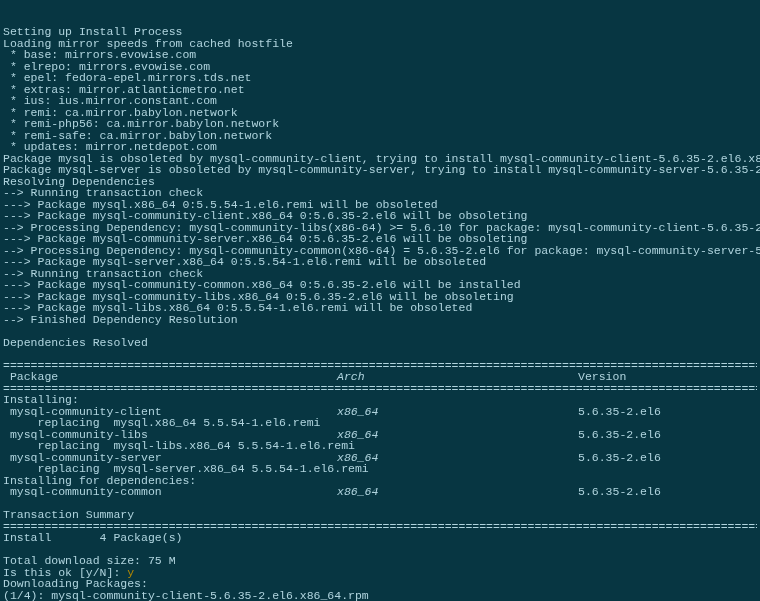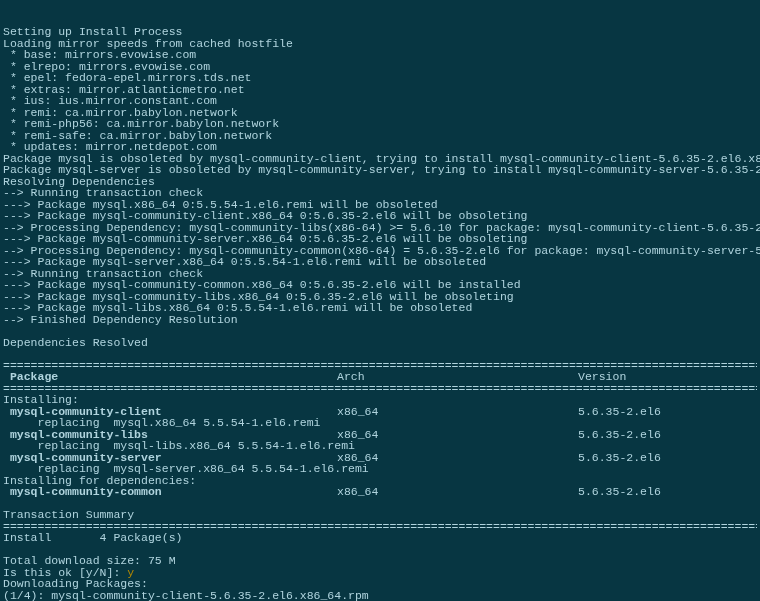--- a/index.html
+++ b/index.html
@@ -10,22 +10,22 @@
       font-family: "Courier New", monospace;
       font-size: 11.5px;
       line-height: 1.0;
       white-space: pre;
       overflow: hidden;
       width: 760px;
       height: 601px;
       box-sizing: border-box;
     }
     .yellow { color: #b58900; }
-    .col-pkg { display: inline-block; width: 334px; font-weight: bold; }
-    .col-arch { display: inline-block; width: 241px; }
+    .col-pkg { display: inline-block; width: 334px; }
+    .col-arch { display: inline-block; width: 241px; font-style: italic; }
     .col-ver { display: inline-block; text-align: right; }
     .sep {
       display: block;
       width: 100%;
       overflow: hidden;
       white-space: nowrap;
     }
   </style>
 </head>
 <body>

